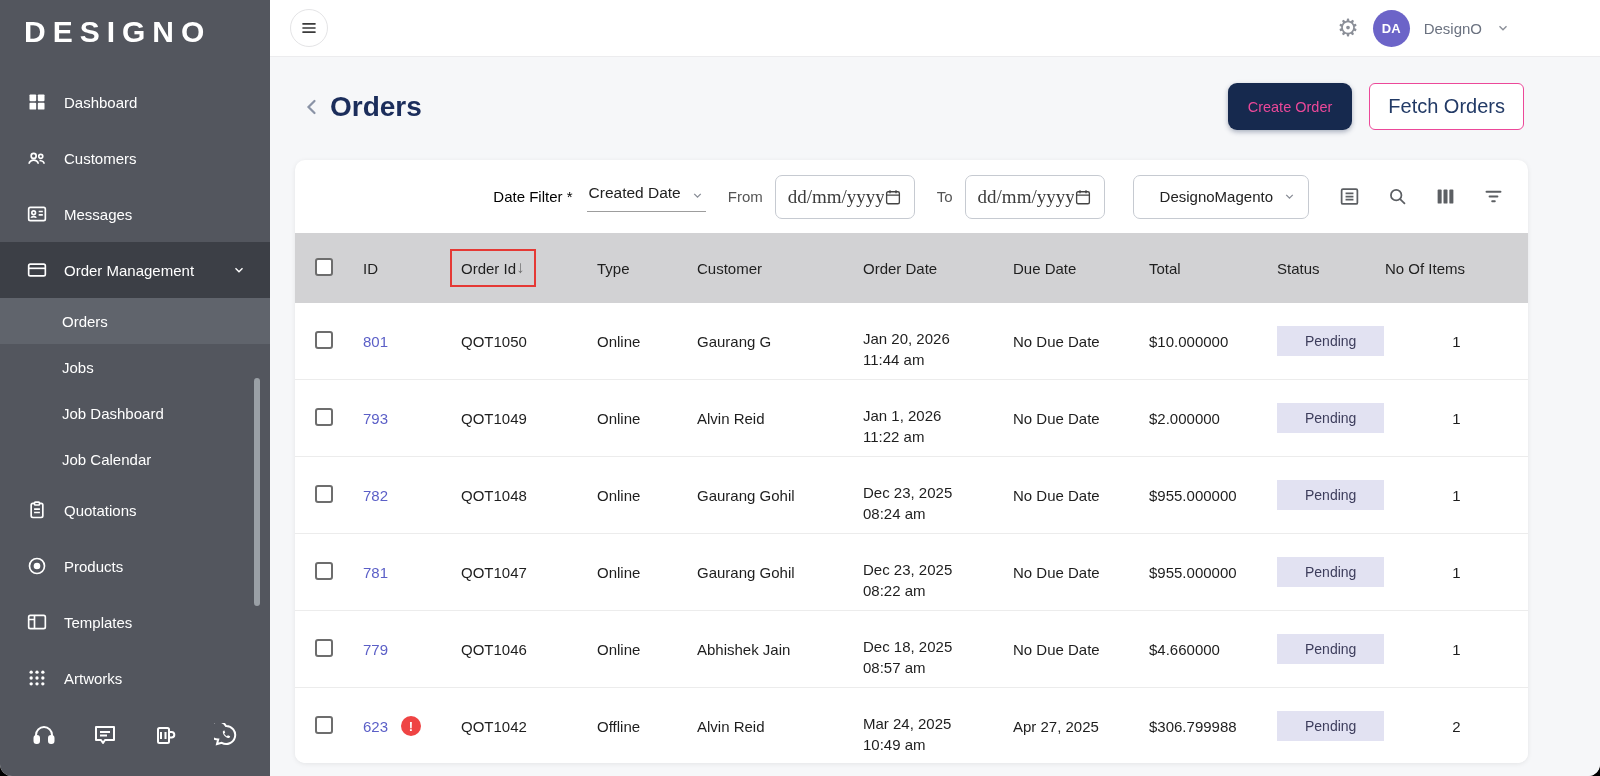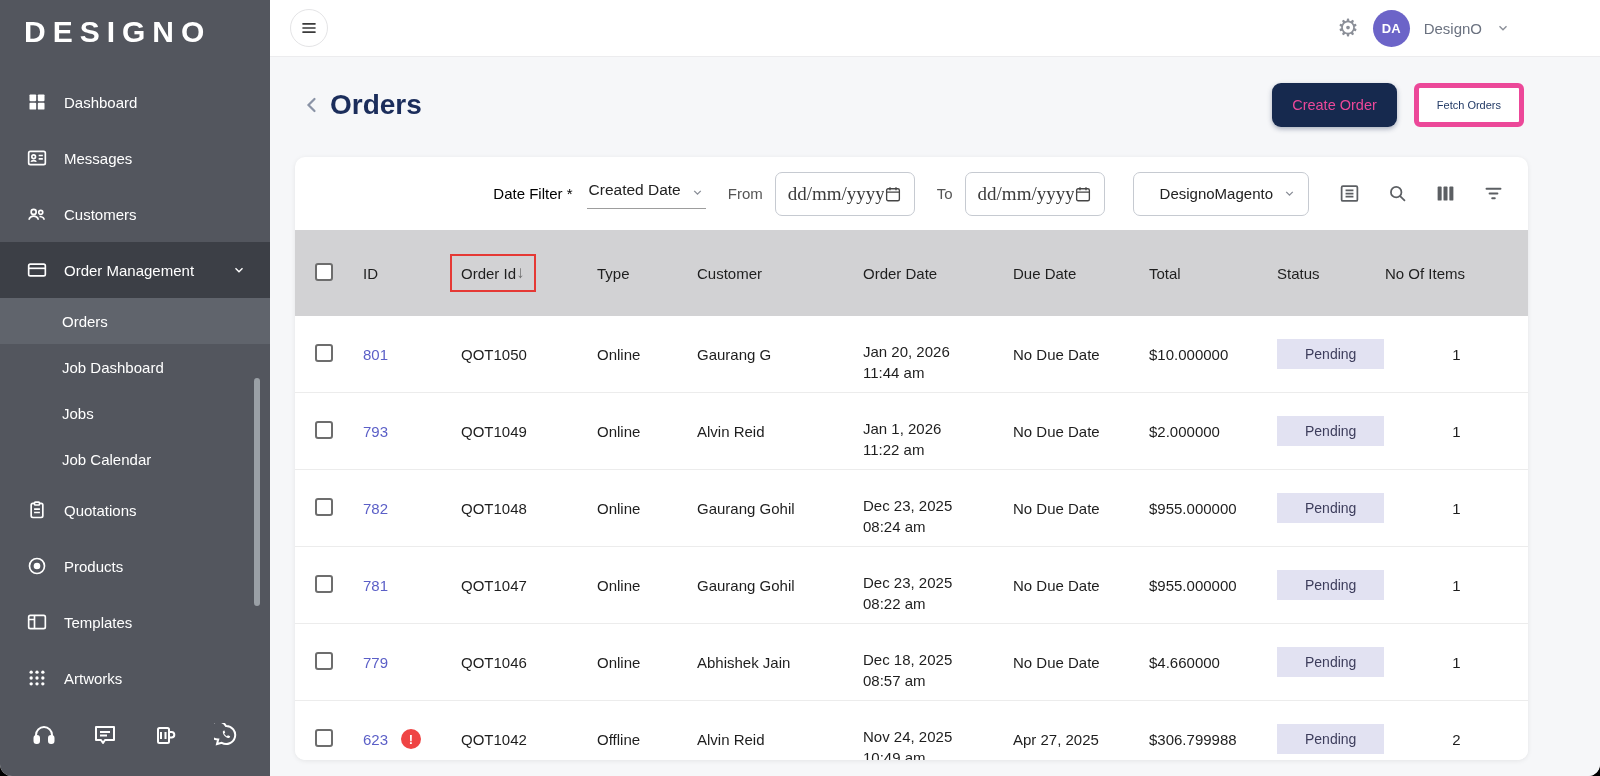--- a/index.html
+++ b/index.html
@@ -31,42 +31,42 @@
   .user-name { font-size:15px; color:#6b7280; }
   .caret-icon svg { display:block; }
 
   
   .main { position:absolute; left:270px; top:57px; right:0; bottom:0; background:#f6f7f9; overflow:hidden; }
   .page-head { display:flex; align-items:center; margin:26px 76px 0 30px; }
   .back-chevron { margin-right:6px; display:flex; cursor:pointer; }
   .page-title { font-size:28px; font-weight:700; color:#1b2d5b; }
   .head-buttons { margin-left:auto; display:flex; gap:17px; }
   .btn-primary { background:#16294e; color:#ec4899; border:none; font-size:14.5px; font-family:inherit; padding:11px 20px; border-radius:9px; cursor:pointer; box-shadow:0 2px 5px rgba(22,41,78,.35); }
-  .btn-outline { background:#fff; color:#223a66; border:5px solid #ec4899; font-size:11px; font-family:inherit; padding:11px 18px; border-radius:6px; cursor:pointer; }
+  .btn-outline { background:#fff; color:#223a66; border:1px solid #ec4899; font-size:20px; font-family:inherit; padding:11px 18px; border-radius:6px; cursor:pointer; }
 
   
   .card { margin:30px 0 0 25px; width:1233px; height:603px; background:#fff; border-radius:10px; box-shadow:0 1px 5px rgba(0,0,0,.08); overflow:hidden; }
 
   
   .filter-row { height:73px; display:flex; align-items:center; justify-content:flex-end; padding-right:24px; gap:0; }
   .flt-label { font-size:15px; color:#000000; margin-right:14px; }
   .underline-select { display:flex; align-items:flex-end; gap:10px; font-size:15.5px; color:#222; border-bottom:1px solid #9d9d9d; padding:2px 2px 9px 2px; min-width:118px; cursor:pointer; }
   .underline-select .caret-icon { margin-left:auto; }
   .fromto { font-size:15px; color:#555; margin:0 12px 0 22px; }
   .date-box { display:flex; align-items:center; border:1px solid #c6cad1; border-radius:7px; height:44px; padding:0 12px; background:#fff; }
   .date-box input { border:none; outline:none; width:96px; font-size:19px; font-family:Liberation Serif, serif; color:#333; background:transparent; }
   .date-box input::placeholder { color:#3c3c3c; opacity:1; }
   .store-select { display:flex; align-items:center; gap:10px; border:1px solid #c6cad1; border-radius:7px; height:44px; padding:0 12px 0 26px; font-size:15px; color:#222; margin-left:28px; cursor:pointer; min-width:168px; }
   .store-select .caret-icon { margin-left:auto; }
   .tool-icons { display:flex; align-items:center; gap:27px; margin-left:30px; }
   .tool-btn { cursor:pointer; display:flex; }
 
   
   .gridrow { display:grid; grid-template-columns:48px 98px 136px 100px 166px 150px 136px 128px 108px 1fr; align-items:center; padding-left:20px; }
-  .thead { height:86px; background:#d2d2d4; font-size:15px; font-weight:500; color:#1f1f1f; }
+  .thead { height:70px; background:#d2d2d4; font-size:15px; font-weight:500; color:#1f1f1f; }
   .checkbox { width:18px; height:18px; border:2px solid #6d6d6d; border-radius:3px; background:#fff; display:inline-block; cursor:pointer; }
   .orderid-annotated { display:inline-flex; align-items:center; border:2px solid #e53935; padding:7px 9px; margin-left:-11px; background:transparent; }
   .sort-arrow { color:#6f6f6f; font-size:17px; }
   .trow { height:77px; border-bottom:1px solid #ececec; font-size:15px; color:#1e1e1e; background:#fff; }
   .id-cell { display:flex; align-items:center; gap:13px; }
   .id-link { color:#5b5fc7; text-decoration:none; cursor:pointer; }
   .alert-badge { width:20px; height:20px; border-radius:50%; background:#ef4444; color:#fff; font-size:13px; font-weight:700; display:inline-flex; align-items:center; justify-content:center; }
   .date-cell { display:flex; flex-direction:column; line-height:1.4;margin-top:16px; }
   .badge { background:#e2e2f2; color:#3d3d5c; font-size:14px; padding:7px 28px; border-radius:0; display:inline-block; }
   .items-val { justify-self:center; }
@@ -88,37 +88,37 @@
               <rect x="3" y="13" width="8" height="8" rx="1"></rect>
               <rect x="13" y="13" width="8" height="8" rx="1"></rect>
             </svg>
         </span>
         <span>Dashboard</span>
       </div>
 
       <div class="nav-item">
         <span class="nicon">
           <svg width="20" height="20" viewBox="0 0 24 24" fill="none" stroke="#fff" stroke-width="2">
+              <circle cx="8" cy="9.5" r="3"></circle>
+              <circle cx="16.5" cy="10" r="2.4"></circle>
+              <path d="M2.5 19c0-3 3.5-4.5 5.5-4.5S13.5 16 13.5 19M15 15c2 .2 5.5 1.3 5.5 4"></path>
+            </svg>
+        </span>
+        <span>Customers</span>
+      </div>
+
+      <div class="nav-item">
+        <span class="nicon">
+          <svg width="20" height="20" viewBox="0 0 24 24" fill="none" stroke="#fff" stroke-width="2">
               <rect x="2" y="4" width="20" height="16" rx="2"></rect>
               <circle cx="8" cy="10.5" r="2.2"></circle>
               <path d="M5 16.5c.6-1.8 5.4-1.8 6 0M14 9h5M14 13h5"></path>
             </svg>
         </span>
         <span>Messages</span>
-      </div>
-
-      <div class="nav-item">
-        <span class="nicon">
-          <svg width="20" height="20" viewBox="0 0 24 24" fill="none" stroke="#fff" stroke-width="2">
-              <circle cx="8" cy="9.5" r="3"></circle>
-              <circle cx="16.5" cy="10" r="2.4"></circle>
-              <path d="M2.5 19c0-3 3.5-4.5 5.5-4.5S13.5 16 13.5 19M15 15c2 .2 5.5 1.3 5.5 4"></path>
-            </svg>
-        </span>
-        <span>Customers</span>
       </div>
 
       <div class="nav-item active-parent">
         <span class="nicon">
           <svg width="20" height="20" viewBox="0 0 24 24" fill="none" stroke="#fff" stroke-width="2">
               <rect x="2" y="5" width="20" height="14" rx="2"></rect>
               <path d="M2 10h20"></path>
             </svg>
         </span>
         <span>Order Management</span>
@@ -126,24 +126,24 @@
           <svg width="14" height="14" viewBox="0 0 24 24" fill="none" stroke="#fff" stroke-width="2.4">
               <path d="M6 9l6 6 6-6"></path>
             </svg>
         </span>
       </div>
 
       <div class="sub-item active">
         <span>Orders</span>
       </div>
       <div class="sub-item">
+        <span>Jobs</span>
+      </div>
+      <div class="sub-item">
         <span>Job Dashboard</span>
-      </div>
-      <div class="sub-item">
-        <span>Jobs</span>
       </div>
       <div class="sub-item">
         <span>Job Calendar</span>
       </div>
 
       <div class="nav-item">
         <span class="nicon">
           <svg width="20" height="20" viewBox="0 0 24 24" fill="none" stroke="#fff" stroke-width="2">
               <rect x="5" y="4" width="14" height="17" rx="2"></rect>
               <rect x="9" y="2.5" width="6" height="3.5" rx="1" fill="#53565e"></rect>
@@ -440,21 +440,21 @@
           <div class="gridrow trow">
     <div><span class="checkbox"></span></div>
     <div class="id-cell">
       <a class="id-link">623</a>
       <span class="alert-badge">!</span>
     </div>
     <div>QOT1042</div>
     <div>Offline</div>
     <div>Alvin Reid</div>
     <div class="date-cell">
-      <span>Nov 24, 2025</span>
+      <span>Mar 24, 2025</span>
       <span>10:49 am</span>
     </div>
     <div>Apr 27, 2025</div>
     <div>$306.799988</div>
     <div><span class="badge">Pending</span></div>
     <div class="items-val">2</div>
   </div>
         </div>
 
     </section>

